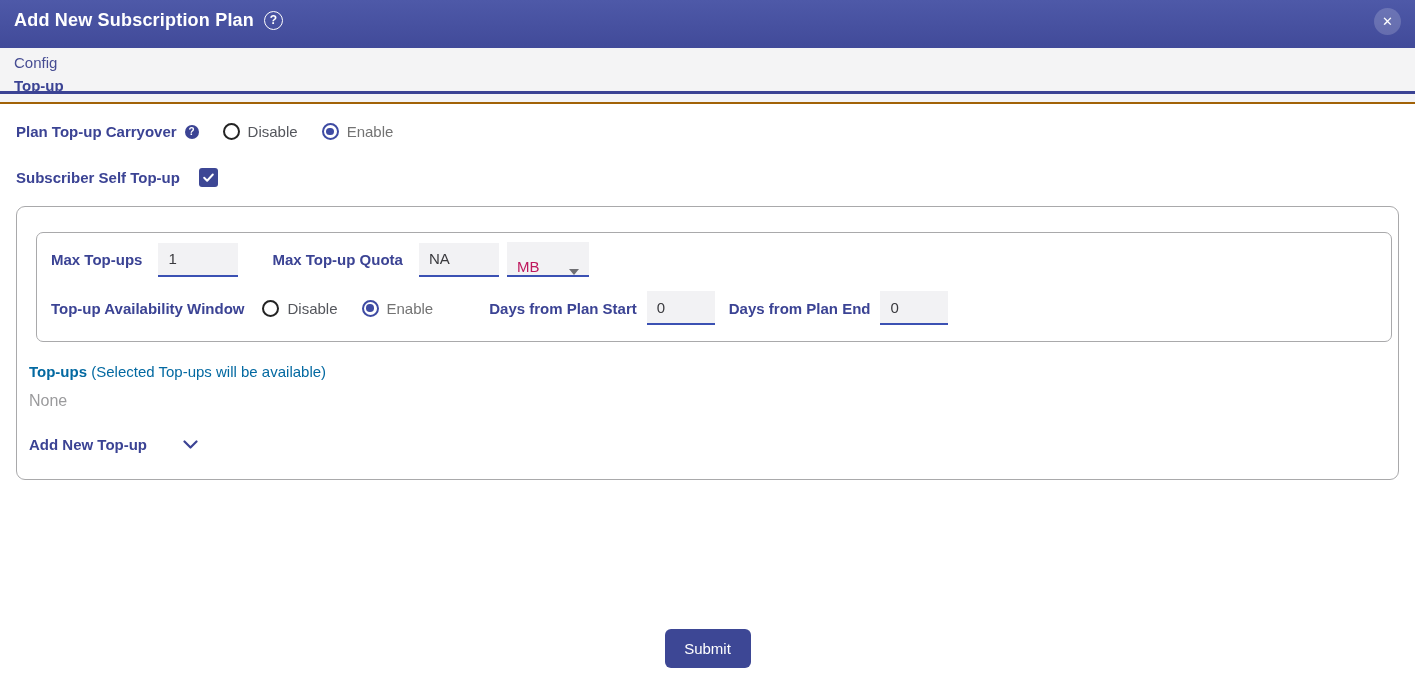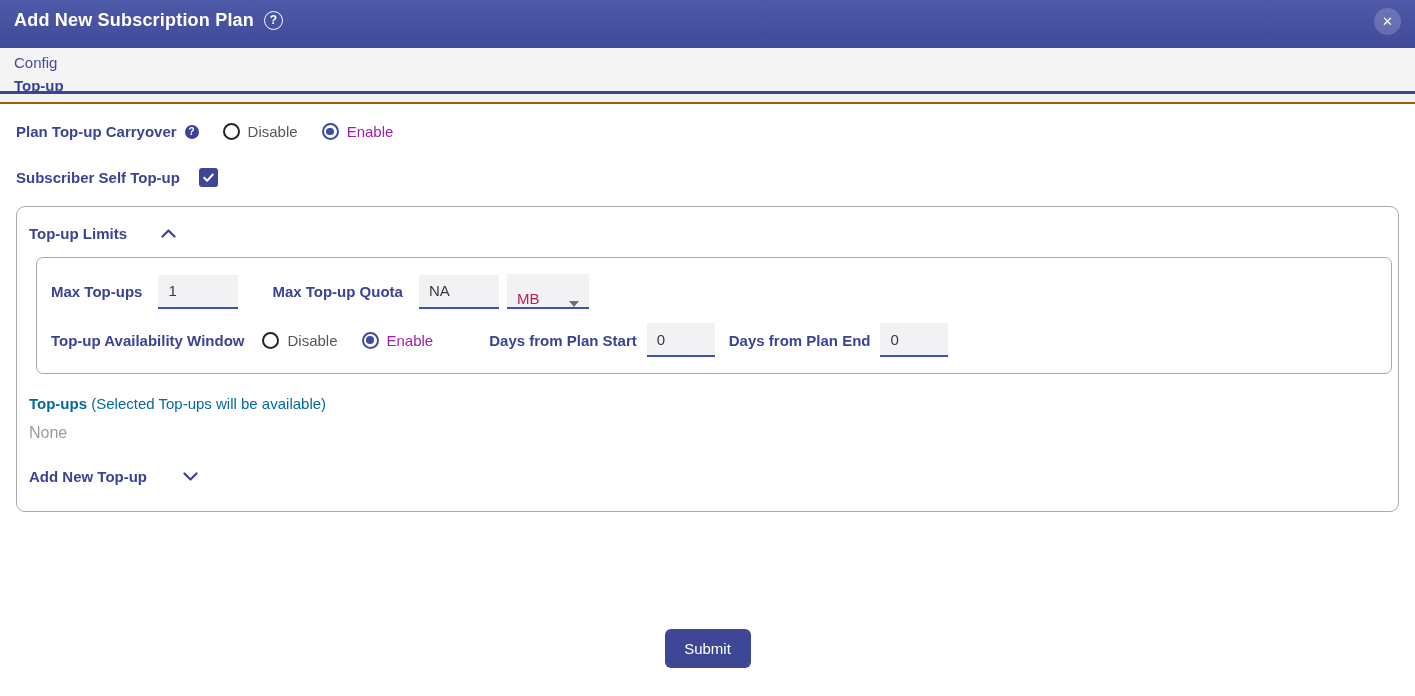--- a/index.html
+++ b/index.html
@@ -54,39 +54,39 @@
   .radio {
     width:17px; height:17px; border-radius:50%; background:#fff;
     border:2.2px solid #232323; flex:0 0 auto;
   }
   .radio.selected { border-color:#3e4ba3; position:relative; }
   .radio.selected::after {
     content:""; position:absolute; left:2.6px; top:2.6px; width:7.6px; height:7.6px;
     border-radius:50%; background:#3e4ba3;
   }
   .radio-label { font-size:15px; color:#54565c; margin-left:8px; }
-  .radio-label.on { color:#a21caf; }
+  .radio-label.on { color:#737373; }
 
   .row-selftopup { margin-top:28px; }
   .checkbox {
     width:19px; height:19px; border-radius:3px; background:#3d4795;
     display:flex; align-items:center; justify-content:center; margin-left:19px; cursor:pointer;
   }
 
   
   .limits-box {
     margin-top:19px; border:1px solid #a9a9ab; border-radius:9px;
     padding:10px 6px 26px 12px; background:#fff;
   }
   .limits-title-row { display:flex; align-items:center; margin-top:8px; }
   .limits-chevron { margin-left:34px; display:flex; cursor:pointer; }
 
   .inner-box {
     margin:15px 0 0 7px; border:1px solid #a9a9ab; border-radius:7px;
-    padding:8px 0 16px 14px;
+    padding:1px 0 16px 14px;
   }
   .fieldrow { display:flex; align-items:center; margin-top:8px; }
   .fieldrow.second { margin-top:14px; }
   .tfield {
     height:34px; background:#f2f2f4; border:none; border-bottom:2px solid #3b51b3;
     font-family:"Liberation Sans", sans-serif; font-size:15px; color:#3a3a3e;
     padding:0 10px; outline:none;
   }
   .tfield.w80 { width:80px; margin-left:16px; }
   .tfield.w68 { width:68px; margin-left:10px; }
@@ -149,28 +149,20 @@
       <span class="lbl">Subscriber Self Top-up</span>
       <span class="checkbox">
         <svg width="13" height="13" viewBox="0 0 24 24">
             <path d="M4 12.5l5.5 5.5L20 6.5" stroke="#fff" stroke-width="3.6" fill="none" stroke-linecap="round" stroke-linejoin="round"></path>
           </svg>
       </span>
     </div>
 
     <div class="limits-box">
 
-      <div class="limits-title-row">
-        <span class="lbl">Top-up Limits</span>
-        <span class="limits-chevron">
-          <svg width="15" height="9" viewBox="0 0 15 9">
-              <path d="M1.5 7.5L7.5 1.5L13.5 7.5" stroke="#3b4394" stroke-width="2.2" fill="none" stroke-linecap="round" stroke-linejoin="round"></path>
-            </svg>
-        </span>
-      </div>
 
       <div class="inner-box">
 
         <div class="fieldrow">
           <span class="lbl">Max Top-ups</span>
           <input class="tfield w80" type="text" value="1" style="">
           <span class="gap130"></span>
           <span class="lbl">Max Top-up Quota</span>
           <input class="tfield w80" type="text" value="NA" style="">
           <span class="selectbox">

